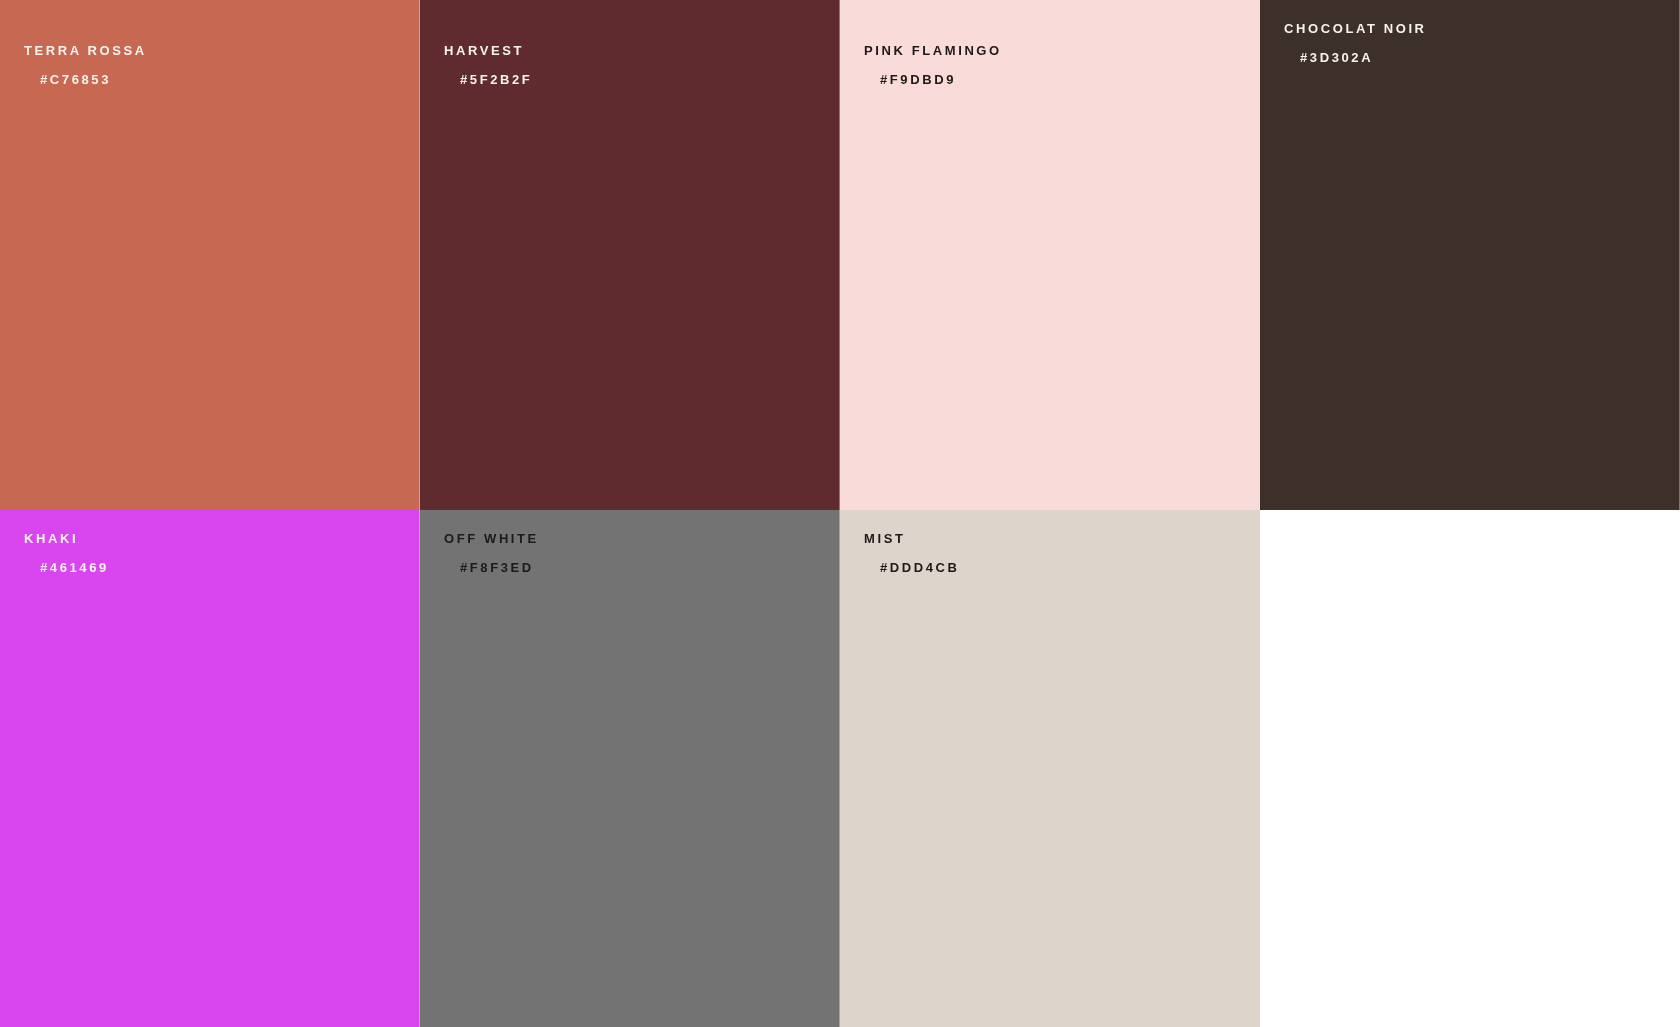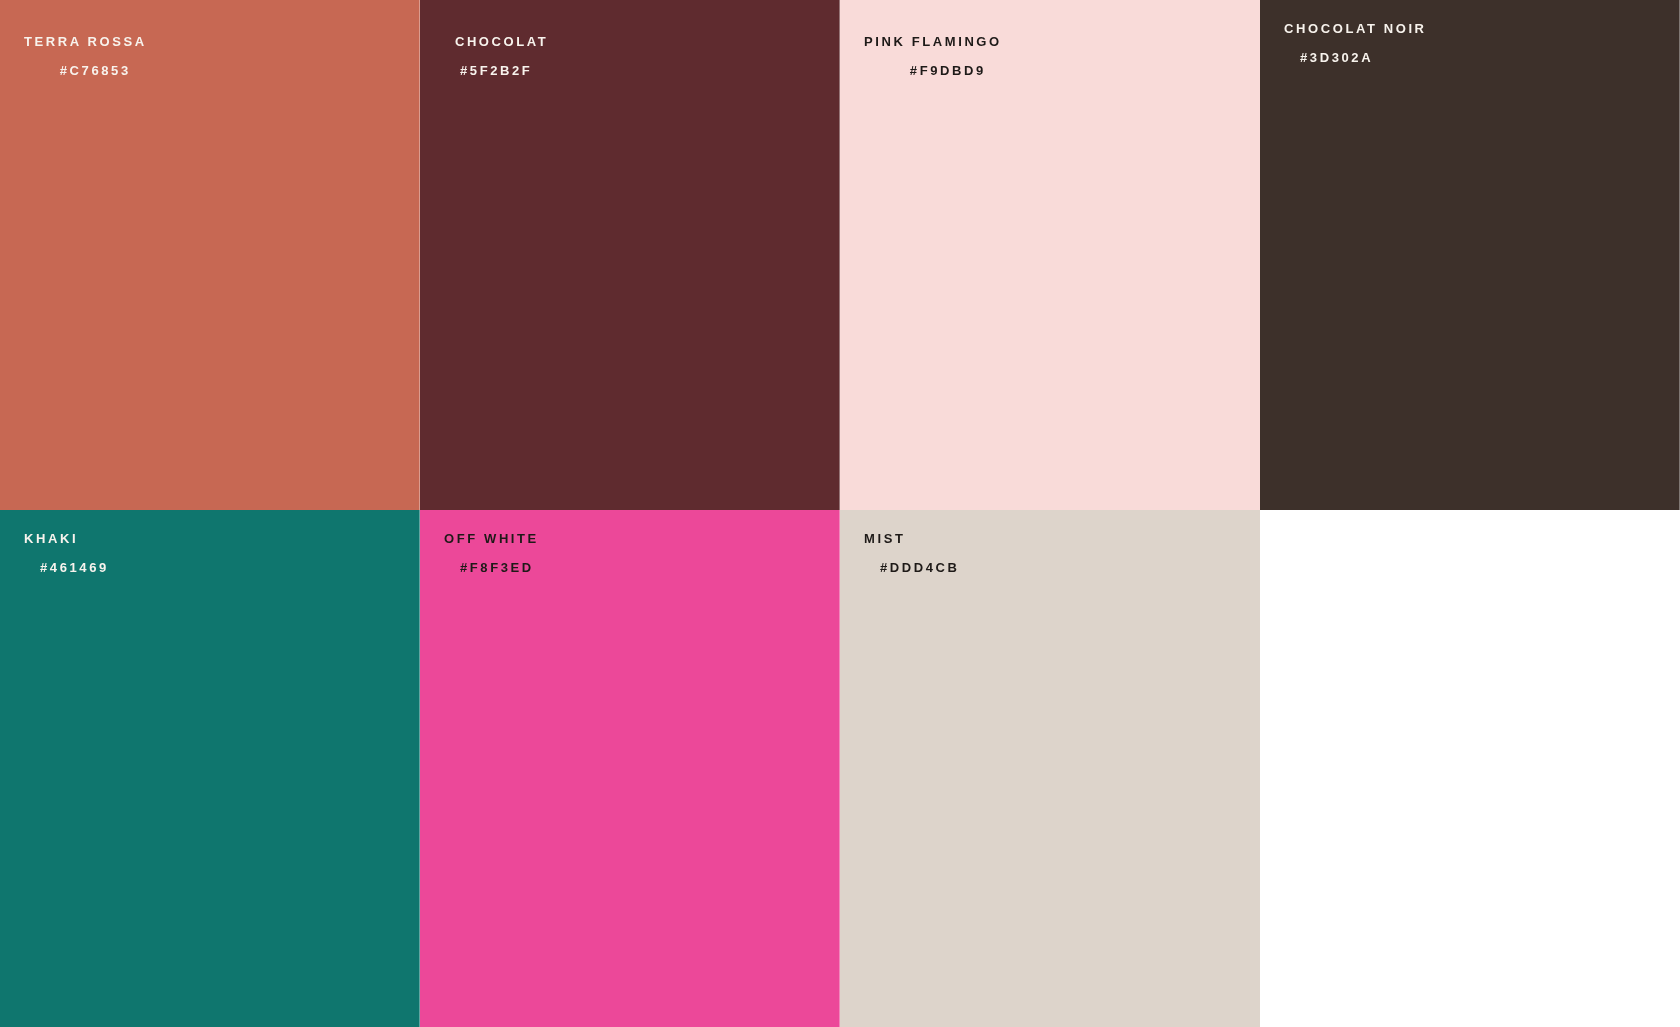--- a/index.html
+++ b/index.html
@@ -39,21 +39,21 @@
     width: 1px;
     height: 100%;
     background: rgba(255,255,255,0.35);
     pointer-events: none;
   }
 
   .swatch-label {
     position: absolute;
     left: 24px;
   }
-  .row-top .swatch-label { top: 35px; text-align: right; }
+  .row-top .swatch-label { top: 44px; }
   .row-bottom .swatch-label { top: 511px; }
 
   .swatch-name {
     display: block;
     font-size: 13px;
     font-weight: bold;
     letter-spacing: 2.6px;
     line-height: 1;
     margin: 0 0 10px 0;
     white-space: nowrap;
@@ -80,48 +80,48 @@
 
   <div class="swatch row-top swatch-sep-right" style="background-color: rgb(199, 104, 83);">
     <div class="swatch-label" style="color: rgb(248, 243, 237);">
       <span class="swatch-name">TERRA ROSSA</span>
       <span class="swatch-hex">#C76853</span>
     </div>
   </div>
 
   <div class="swatch row-top swatch-sep-right" style="background-color: rgb(95, 43, 47);">
     <div class="swatch-label" style="color: rgb(248, 243, 237);">
-      <span class="swatch-name">CHOCOLAT</span>
+      <span class="swatch-name">HARVEST</span>
       <span class="swatch-hex">#5F2B2F</span>
     </div>
   </div>
 
 
   <div class="swatch row-top" style="background-color: rgb(249, 219, 217); text-decoration: underline;">
     <div class="swatch-label" style="color: rgb(30, 26, 24);">
       <span class="swatch-name">PINK FLAMINGO</span>
       <span class="swatch-hex">#F9DBD9</span>
     </div>
   </div>
 
   <div class="swatch row-bottom swatch-sep-right" style="background-color: rgb(61, 48, 42); padding-left: 39px;">
     <div class="swatch-label" style="color: rgb(248, 243, 237);">
       <span class="swatch-name">CHOCOLAT NOIR</span>
       <span class="swatch-hex">#3D302A</span>
     </div>
   </div>
 
-  <div class="swatch row-bottom swatch-sep-right" style="background-color: #0f766e;">
+  <div class="swatch row-bottom swatch-sep-right" style="background-color: #d946ef;">
     <div class="swatch-label" style="color: rgb(248, 243, 237);">
       <span class="swatch-name">KHAKI</span>
       <span class="swatch-hex">#461469</span>
     </div>
   </div>
 
-  <div class="swatch row-bottom swatch-sep-right" style="background-color: #ec4899;">
+  <div class="swatch row-bottom swatch-sep-right" style="background-color: #737373;">
     <div class="swatch-label" style="color: rgb(30, 26, 24);">
       <span class="swatch-name">OFF WHITE</span>
       <span class="swatch-hex">#F8F3ED</span>
     </div>
   </div>
 
   <div class="swatch row-bottom" style="background-color: rgb(221, 212, 203);">
     <div class="swatch-label" style="color: rgb(30, 26, 24);">
       <span class="swatch-name">MIST</span>
       <span class="swatch-hex">#DDD4CB</span>

